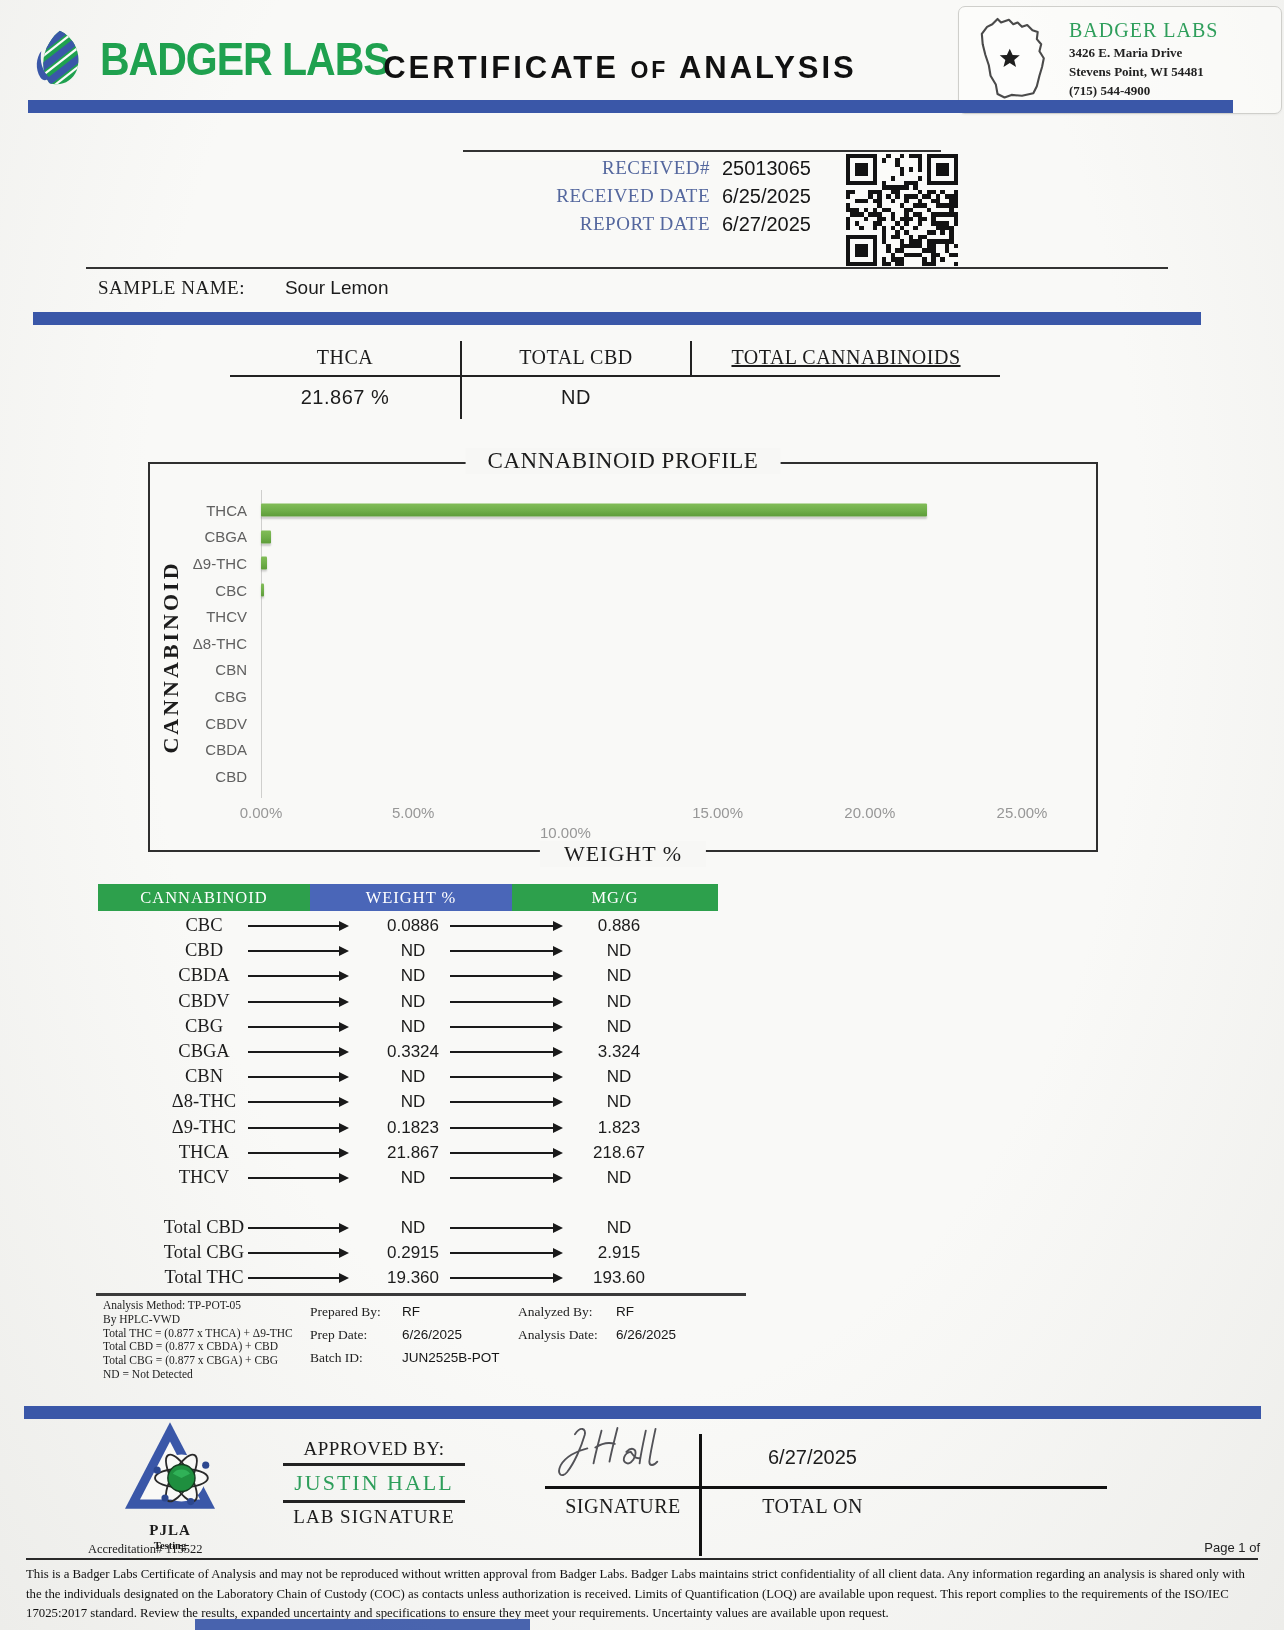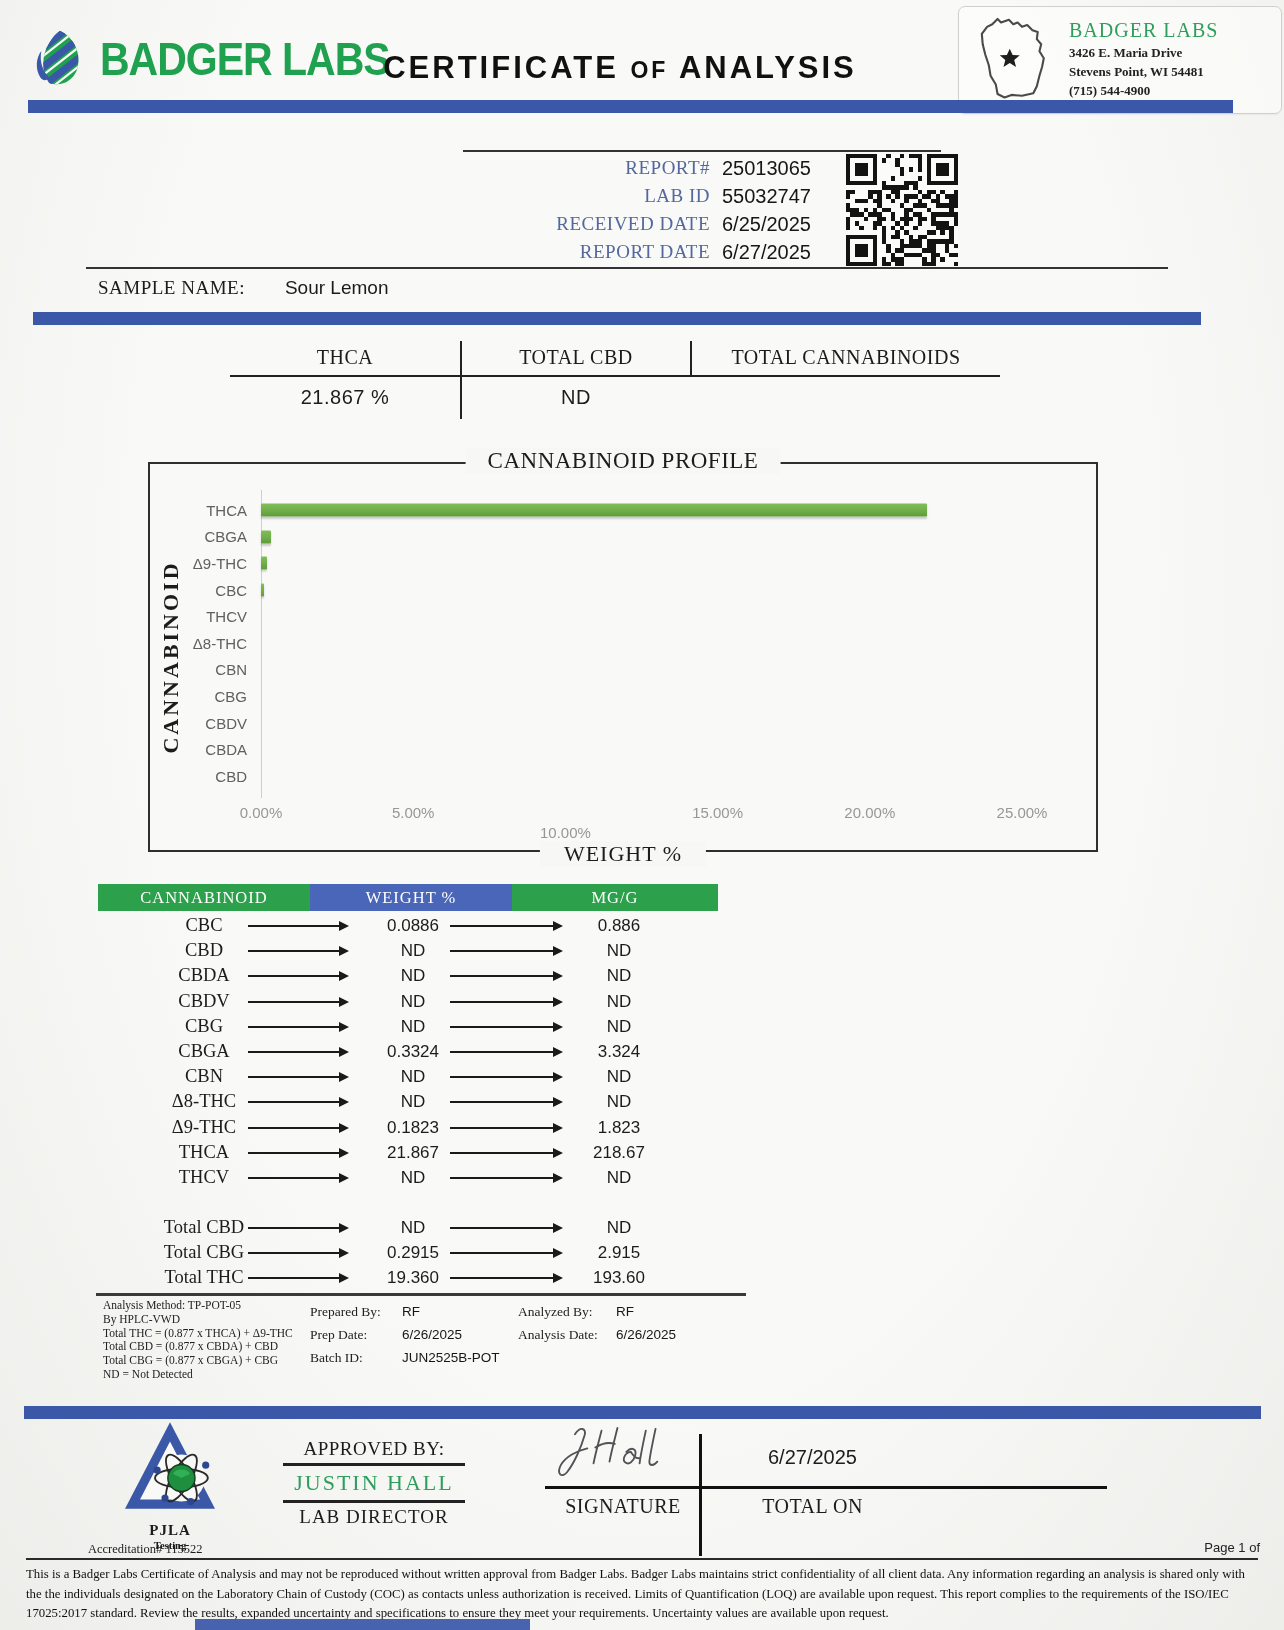--- a/index.html
+++ b/index.html
@@ -37,21 +37,21 @@
   .qr { position:absolute; left:846px; top:154px; width:112px; height:112px; }
   
   .sample-row { position:absolute; left:98px; top:277px; display:flex; align-items:baseline; }
   .sample-label { font-size:19px; letter-spacing:0.5px; }
   .sample-value { font-family:"Liberation Sans", sans-serif; font-size:19px; margin-left:40px; }
   
   .summary { position:absolute; left:230px; top:341px; width:770px; }
   .sum-row { display:flex; }
   .sum-head { border-bottom:2px solid #222; }
   .sum-cell { text-align:center; font-size:20px; letter-spacing:0.5px; padding:5px 0 6px; box-sizing:border-box; }
-  .c1 { width:230px; } .c2 { width:230px; } .c3 { width:310px; }
+  .c1 { width:230px; } .c2 { width:230px; } .c3 { width:310px;text-decoration:underline; }
   .vline { border-left:2px solid #222; }
   .sum-vals .sum-cell { font-family:"Liberation Sans", sans-serif; font-size:20px; padding:9px 0 10px; }
   
   .chart-box { position:absolute; left:148px; top:462px; width:946px; height:386px; border:2px solid #2f2f2f; }
   .chart-title { position:absolute; top:-16px; left:50%; transform:translateX(-50%); background:#f7f7f5;
     padding:0 22px; font-size:23px; letter-spacing:0.5px; white-space:nowrap; }
   .chart-xlabel { position:absolute; bottom:-17px; left:50%; transform:translateX(-50%); background:#f7f7f5;
     padding:0 24px; font-size:22px; letter-spacing:1px; white-space:nowrap; }
   .chart-ylabel { position:absolute; left:8px; top:50%; writing-mode:vertical-rl;
     transform:translateY(-50%) rotate(180deg); font-weight:bold; font-size:22px; letter-spacing:3px; }
@@ -163,26 +163,22 @@
       <div class="lab-addr">Stevens Point, WI 54481</div>
       <div class="lab-addr">(715) 544-4900</div>
     </div>
   </div>
 
   <div class="blue-bar bar1"></div>
 
   <div class="meta-top-line"></div>
   <div class="meta-rows" id="meta-rows">
       <div class="meta-row">
-        <span class="meta-label">REPORT#</span>
+        <span class="meta-label">RECEIVED#</span>
         <span class="meta-value">25013065</span>
-      </div>
-      <div class="meta-row">
-        <span class="meta-label">LAB ID</span>
-        <span class="meta-value">55032747</span>
       </div>
       <div class="meta-row">
         <span class="meta-label">RECEIVED DATE</span>
         <span class="meta-value">6/25/2025</span>
       </div>
       <div class="meta-row">
         <span class="meta-label">REPORT DATE</span>
         <span class="meta-value">6/27/2025</span>
       </div>
     </div>
@@ -758,21 +754,21 @@
     <div class="pjla-name">PJLA</div>
     <div class="pjla-sub">Testing</div>
   </div>
   <div class="accreditation">Accreditation# 115522</div>
 
   <div class="approved">
     <div class="approved-label">APPROVED BY:</div>
     <hr>
     <div class="approver-name">JUSTIN HALL</div>
     <hr>
-    <div class="approver-title">LAB DIRECTOR</div>
+    <div class="approver-title">LAB SIGNATURE</div>
   </div>
 
   <svg class="sig-svg" viewBox="0 0 160 70" aria-hidden="true">
     <g fill="none" stroke="#3c3c42" stroke-width="2.1" stroke-linecap="round" opacity="0.88">
       <path d="M28,16 C34,7 41,9 39,17 C35,31 27,49 19,59 C13,66 7,61 12,51 C17,42 29,35 42,32"></path>
       <path d="M58,12 C55,24 51,38 49,49"></path>
       <path d="M76,9 C73,21 69,36 67,47"></path>
       <path d="M51,31 C59,26 67,25 73,27"></path>
       <path d="M86,36 C92,30 98,32 96,40 C94,47 89,51 85,48 C81,45 84,37 91,36 C94,40 96,44 101,43"></path>
       <path d="M108,12 C105,26 102,40 101,49"></path>

